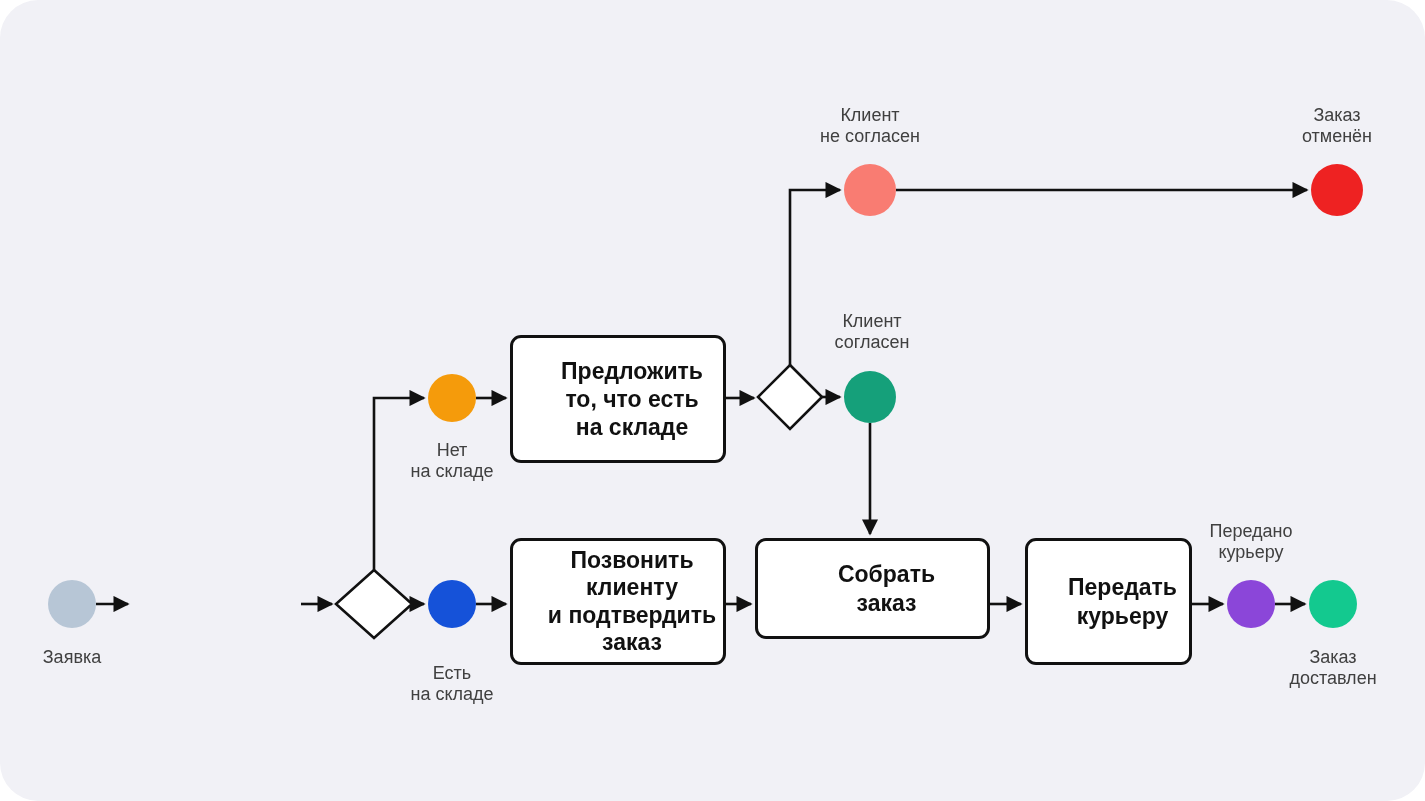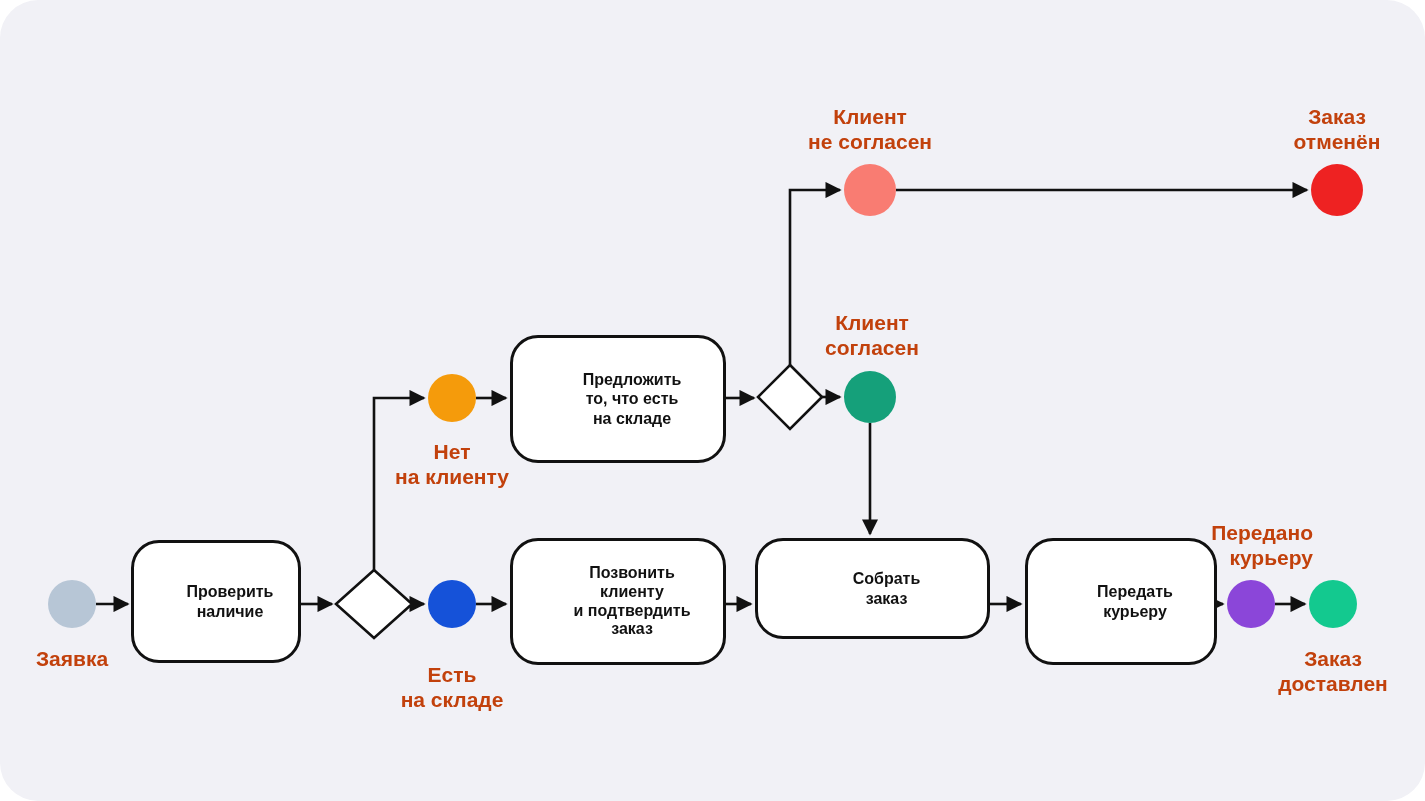--- a/index.html
+++ b/index.html
@@ -30,44 +30,44 @@
   }
   .shape-diamond {
     fill: #ffffff;
     stroke: #111111;
     stroke-width: 2.6;
   }
   .task-box {
     position: absolute;
     background: #ffffff;
     border: 3px solid #111111;
-    border-radius: 28px;
+    border-radius: 11px;
     display: flex;
     align-items: center;
     justify-content: center;
     text-align: center;
-    font-size: 16px;
+    font-size: 23px;
     font-weight: 600;
     color: #111111;
     line-height: 1.22;
     white-space: pre-line;
     box-sizing: border-box;
     padding-left: 28px;
   }
   .event-circle {
     position: absolute;
     border-radius: 50%;
   }
   .node-label {
     position: absolute;
     width: 220px;
     text-align: center;
-    font-size: 21px;
-    font-weight: 700;
-    color: #c2410c;
+    font-size: 18px;
+    font-weight: 400;
+    color: #404040;
     line-height: 1.18;
     white-space: pre-line;
   }
 </style>
 </head>
 <body>
 
 <div class="canvas">
 
   <svg class="edges" viewBox="0 0 1425 801" xmlns="http://www.w3.org/2000/svg">
@@ -99,43 +99,41 @@
 
   <div class="event-circle" style="left: 48px; top: 580px; width: 48px; height: 48px; background-color: rgb(183, 198, 214);"></div>
   <div class="event-circle" style="left: 428px; top: 374px; width: 48px; height: 48px; background-color: rgb(245, 155, 11);"></div>
   <div class="event-circle" style="left: 428px; top: 580px; width: 48px; height: 48px; background-color: rgb(21, 82, 217);"></div>
   <div class="event-circle" style="left: 844px; top: 164px; width: 52px; height: 52px; background-color: rgb(249, 124, 114);"></div>
   <div class="event-circle" style="left: 1311px; top: 164px; width: 52px; height: 52px; background-color: rgb(238, 34, 34);"></div>
   <div class="event-circle" style="left: 844px; top: 371px; width: 52px; height: 52px; background-color: rgb(21, 160, 122);"></div>
   <div class="event-circle" style="left: 1227px; top: 580px; width: 48px; height: 48px; background-color: rgb(139, 70, 217);"></div>
   <div class="event-circle" style="left: 1309px; top: 580px; width: 48px; height: 48px; background-color: rgb(19, 201, 143);"></div>
 
-  <div class="task-box" style="left:131px; top:540px; width:170px; height:123px;">Проверить
-наличие</div>
   <div class="task-box" style="left:510px; top:335px; width:216px; height:128px;">Предложить
 то, что есть
 на складе</div>
   <div class="task-box" style="left:510px; top:538px; width:216px; height:127px; line-height:1.18;">Позвонить
 клиенту
 и подтвердить
 заказ</div>
   <div class="task-box" style="left:755px; top:538px; width:235px; height:101px;">Собрать
 заказ</div>
-  <div class="task-box" style="left:1025px; top:538px; width:192px; height:127px;">Передать
+  <div class="task-box" style="left:1025px; top:538px; width:167px; height:127px;">Передать
 курьеру</div>
 
   <div class="node-label" style="left:-38px; top:647px;">Заявка</div>
   <div class="node-label" style="left:342px; top:440px;">Нет
-на клиенту</div>
+на складе</div>
   <div class="node-label" style="left:342px; top:647px;margin-top:16px;">Есть
 на складе</div>
   <div class="node-label" style="left:760px; top:105px;">Клиент
 не согласен</div>
   <div class="node-label" style="left:1227px; top:105px;">Заказ
 отменён</div>
   <div class="node-label" style="left:762px; top:311px;">Клиент
 согласен</div>
-  <div class="node-label" style="left:1093px; top:521px;text-align:right;">Передано
+  <div class="node-label" style="left:1141px; top:521px;">Передано
 курьеру</div>
   <div class="node-label" style="left:1223px; top:647px;">Заказ
 доставлен</div>
 
 </div>
 
 </body></html>

